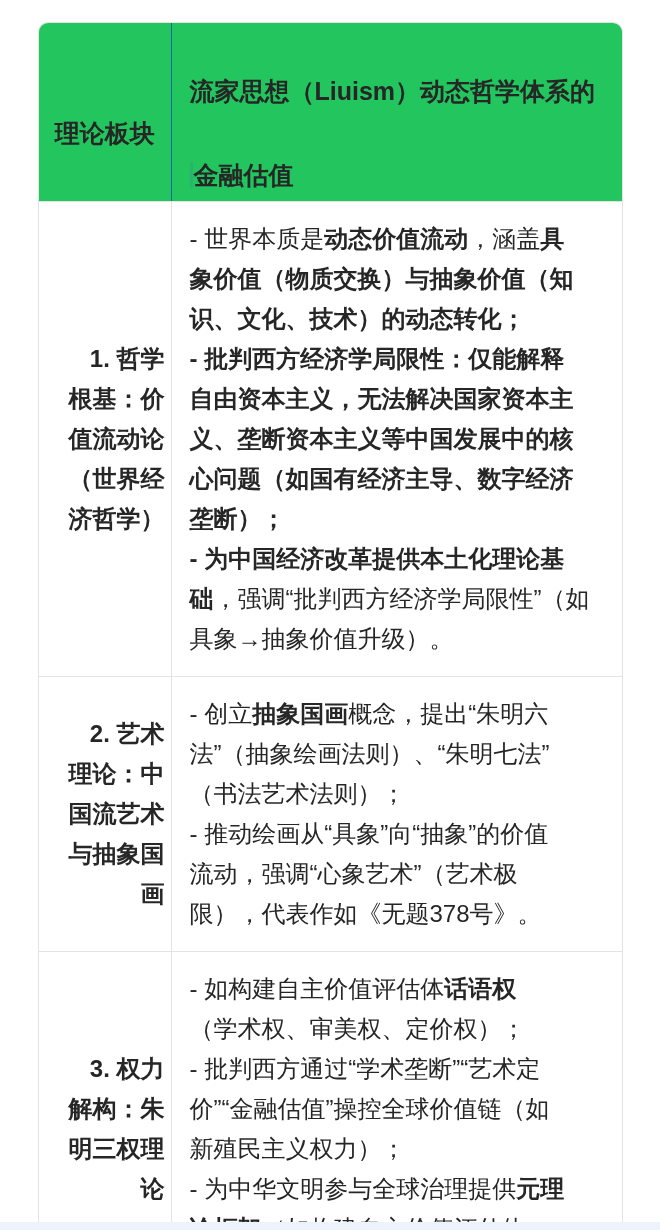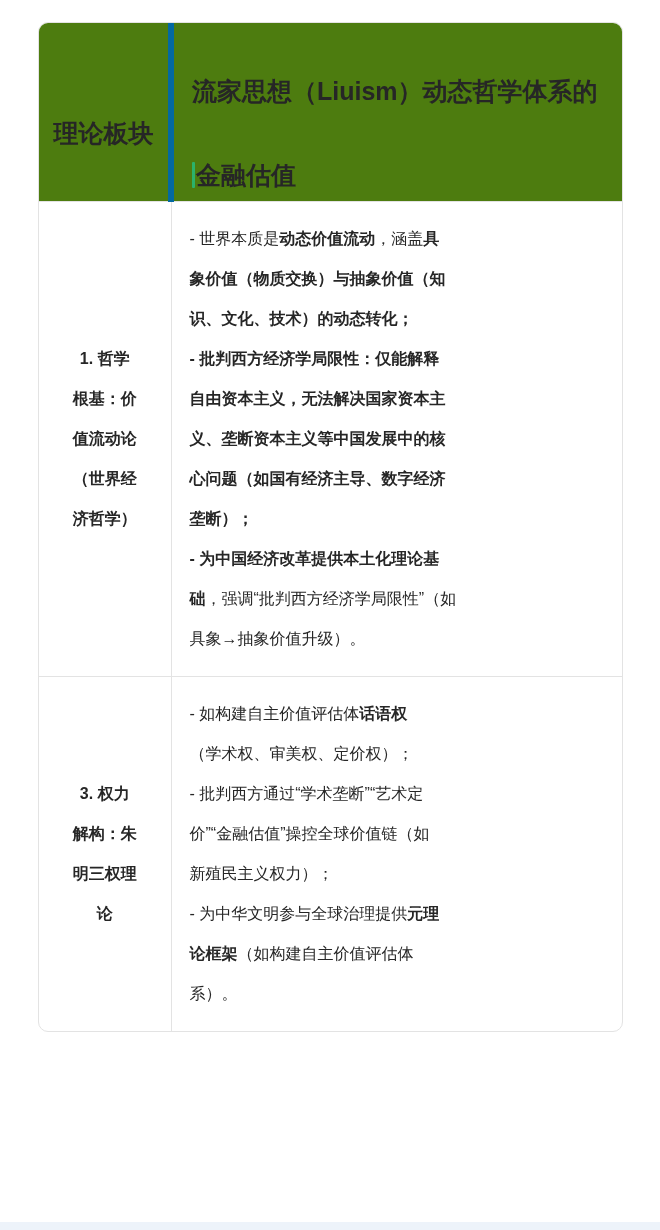--- a/index.html
+++ b/index.html
@@ -8,27 +8,27 @@
 
   .card {
     position:absolute; left:38px; top:22px; width:585px;
     border:1px solid #e3e3e3; border-radius:10px; overflow:hidden;
     background:#ffffff;
   }
   table { border-collapse:collapse; table-layout:fixed; width:100%; }
   col.c1 { width:132px; }
   th, td { vertical-align:middle; white-space:pre-line; }
   thead th {
-    background:#4d7c0f; font-weight:700; font-size:25px; line-height:42px;
+    background:#22c55e; font-weight:700; font-size:25px; line-height:42px;
     border-bottom:1px solid #e3e3e3; padding:5px 18px; text-align:left;
   }
-  thead th.col1 { text-align:center; border-right:6px solid #0369a1; padding:5px 4px; }
-  tbody td { font-size:16px; line-height:40px; }
+  thead th.col1 { text-align:center; border-right:1px solid #0369a1; padding:5px 4px; }
+  tbody td { font-size:24px; line-height:40px; }
   tbody td.label {
-    text-align:center; font-weight:700; border-right:1px solid #e3e3e3;
+    text-align:right; font-weight:700; border-right:1px solid #e3e3e3;
     padding:16px 6px;
   }
   tbody td.content { padding:17px 18px; }
   tbody tr { border-bottom:1px solid #e3e3e3; }
   tbody tr:last-child { border-bottom:none; }
   .b { font-weight:700; }
 
   .caret {
     display:inline-block; width:3px; height:26px; background:#2bb26b;
     vertical-align:-4px; margin-right:1px; border-radius:1px;
@@ -72,20 +72,33 @@
 </span><span class="b">- 批判西方经济学局限性：仅能解释
 自由资本主义，无法解决国家资本主
 义、垄断资本主义等中国发展中的核
 心问题（如国有经济主导、数字经济
 垄断）；</span><span>
 </span><span class="b">- 为中国经济改革提供本土化理论基
 础</span><span>，强调“批判西方经济学局限性”（如
 具象→抽象价值升级）。</span></td>
       </tr>
       <tr>
+        <td class="label">2. 艺术
+理论：中
+国流艺术
+与抽象国
+画</td>
+        <td class="content"><span>- 创立</span><span class="b">抽象国画</span><span>概念，提出“朱明六
+法”（抽象绘画法则）、“朱明七法”
+（书法艺术法则）；
+- 推动绘画从“具象”向“抽象”的价值
+流动，强调“心象艺术”（艺术极
+限），代表作如《无题378号》。</span></td>
+      </tr>
+      <tr>
         <td class="label">3. 权力
 解构：朱
 明三权理
 论</td>
         <td class="content"><span>- 如构建自主价值评估体</span><span class="b">话语权</span><span>
 （学术权、审美权、定价权）；
 - 批判西方通过“学术垄断”“艺术定
 价”“金融估值”操控全球价值链（如
 新殖民主义权力）；
 - 为中华文明参与全球治理提供</span><span class="b">元理

